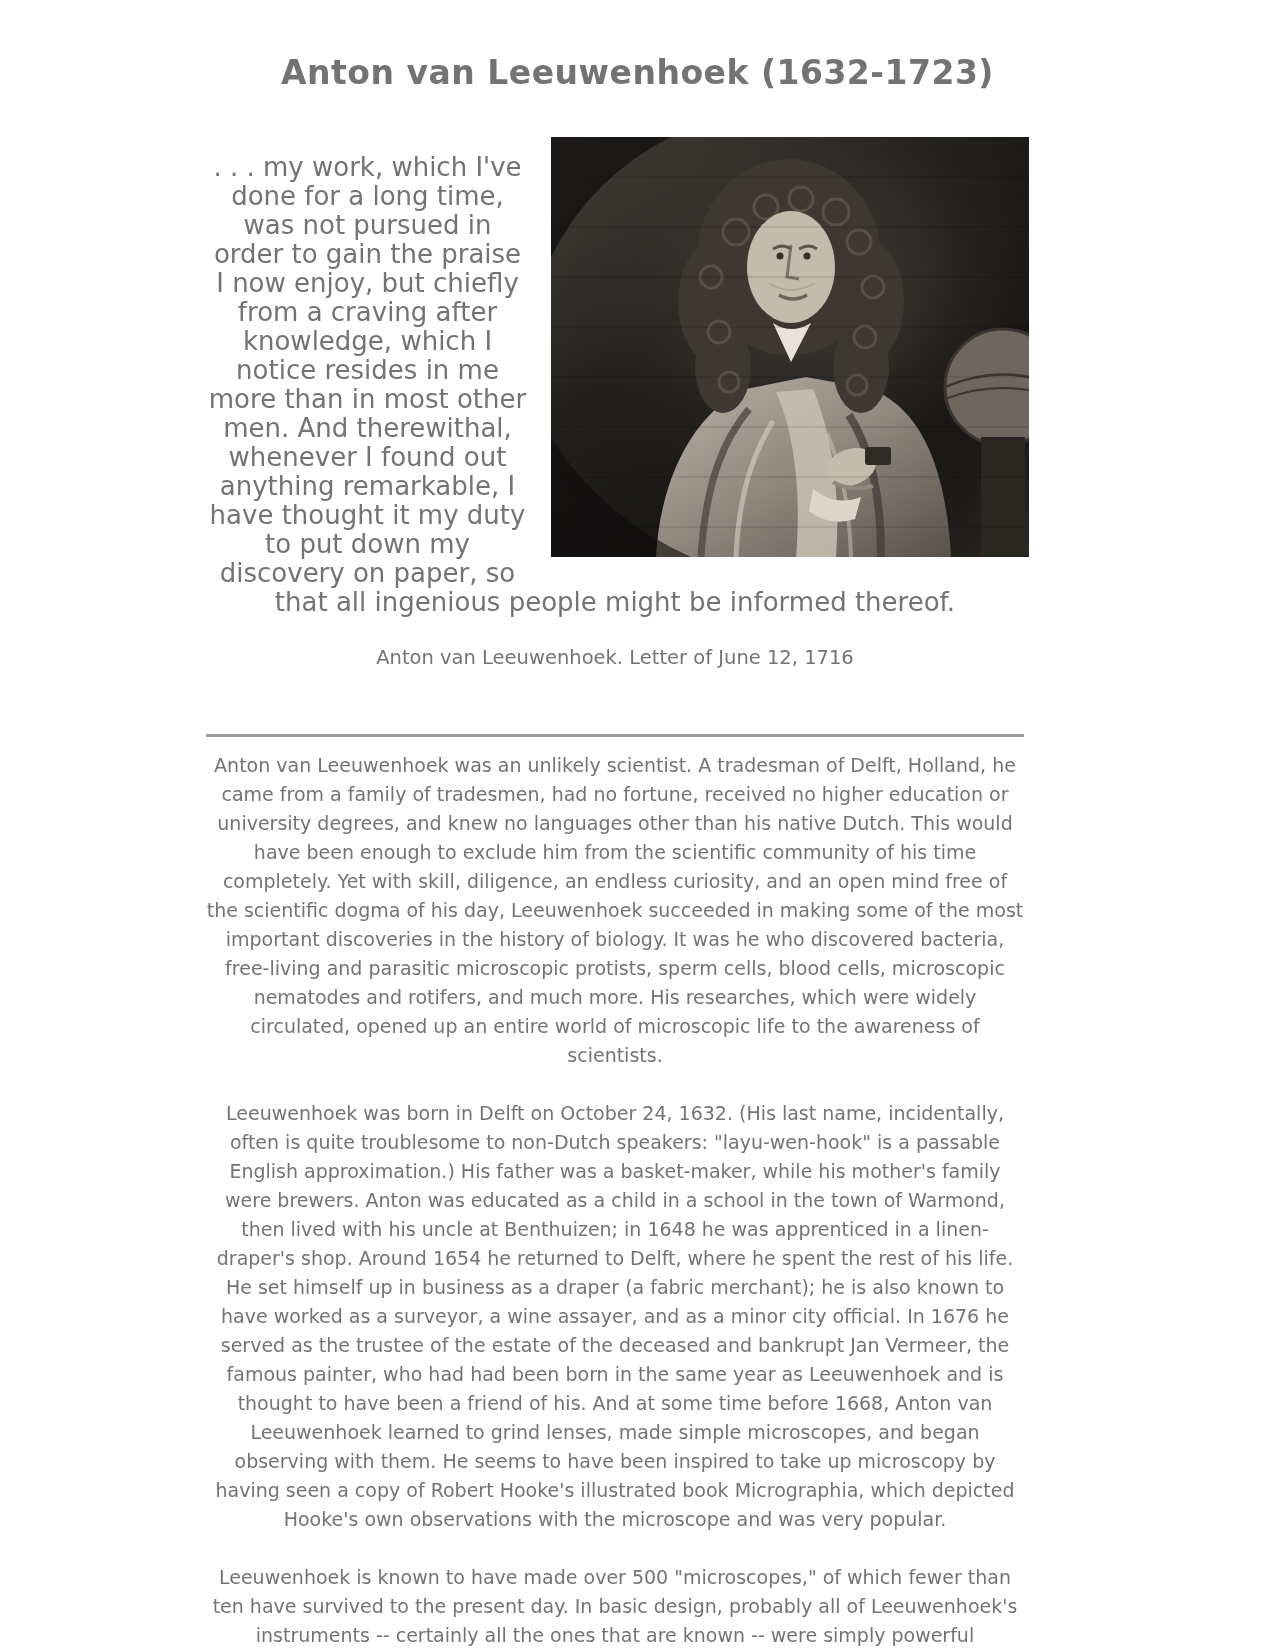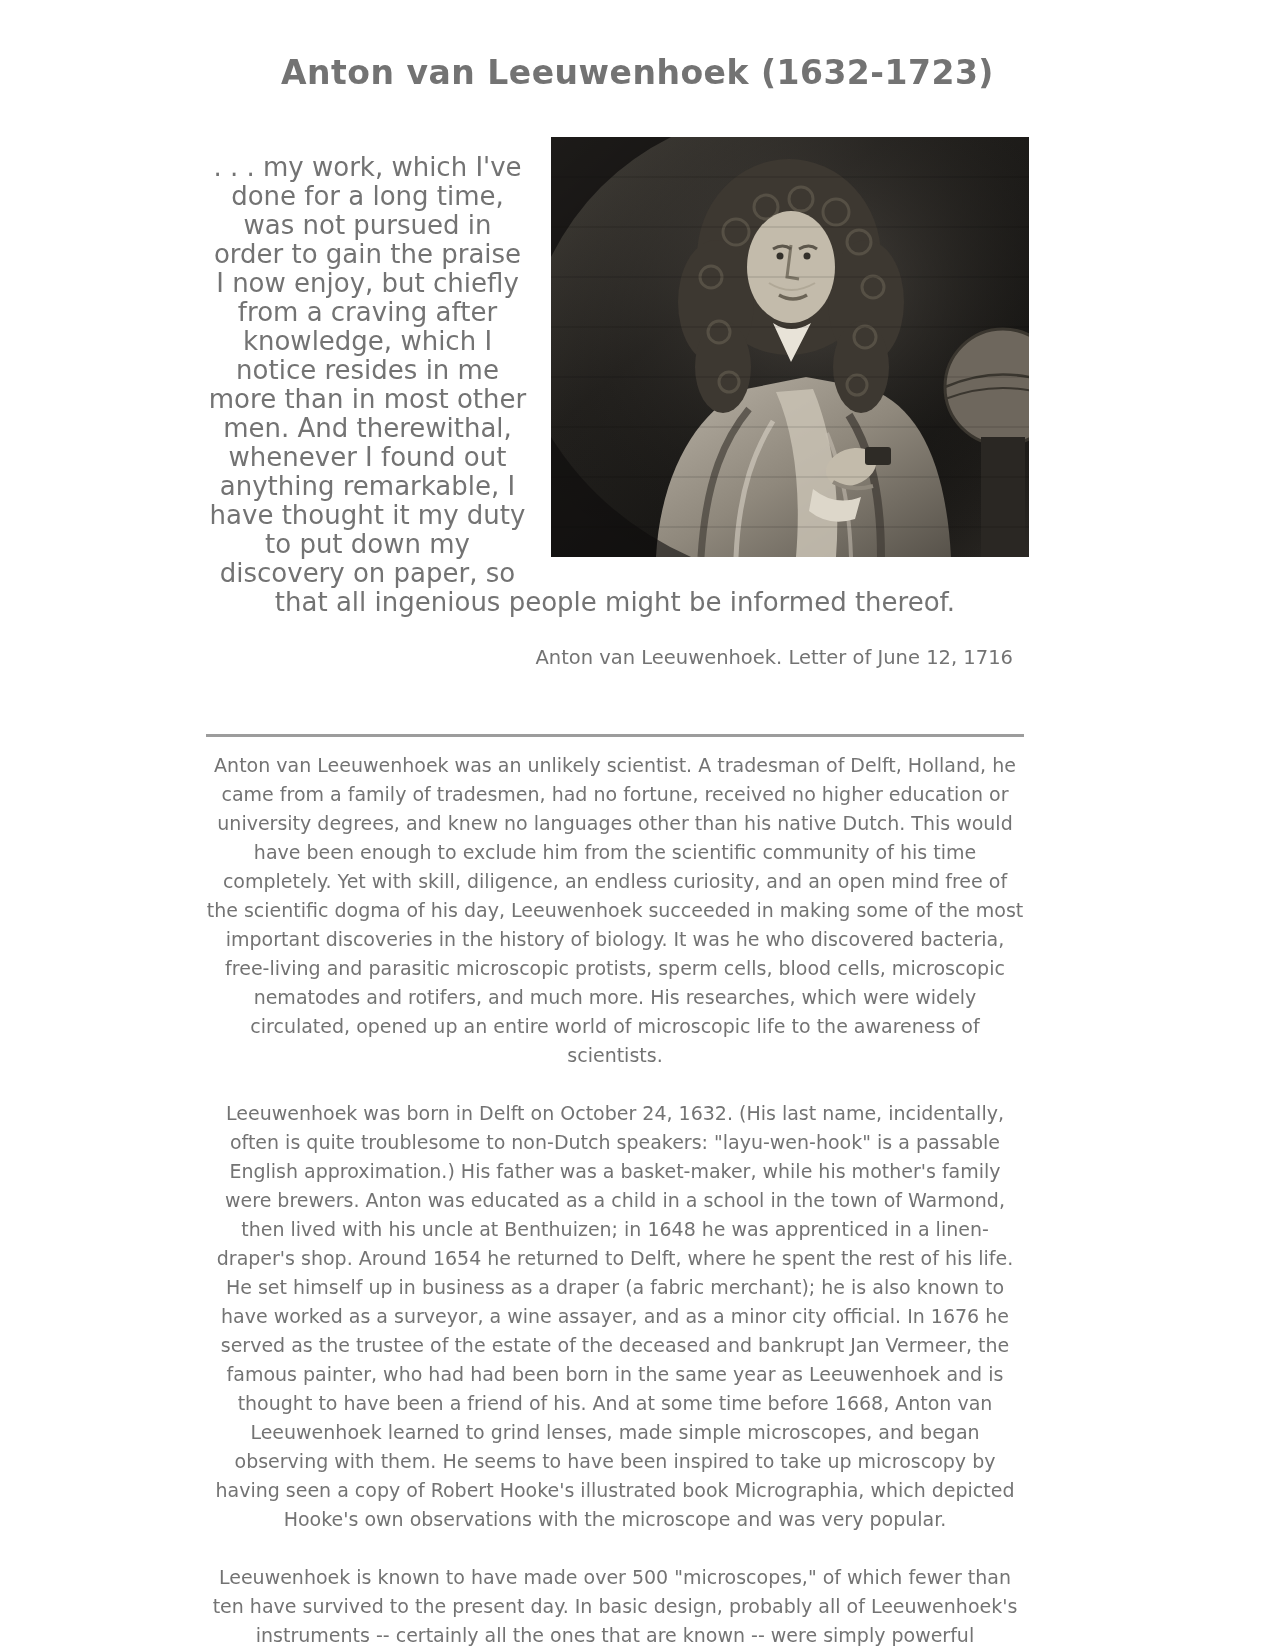--- a/index.html
+++ b/index.html
@@ -42,21 +42,21 @@
     width: 100%;
     height: 100%;
   }
   .quote {
     text-align: center;
     font-size: 26px;
     line-height: 29px;
     margin: 0 0 26px 0;
   }
   .attribution {
-    text-align: right;
+    text-align: center;
     font-size: 19.5px;
     line-height: 29px;
     margin: 11px;
   }
   hr.divider {
     border: none;
     height: 3px;
     background: #9c9c9c;
     margin: 62px 0 14px 0;
     overflow: hidden; 

